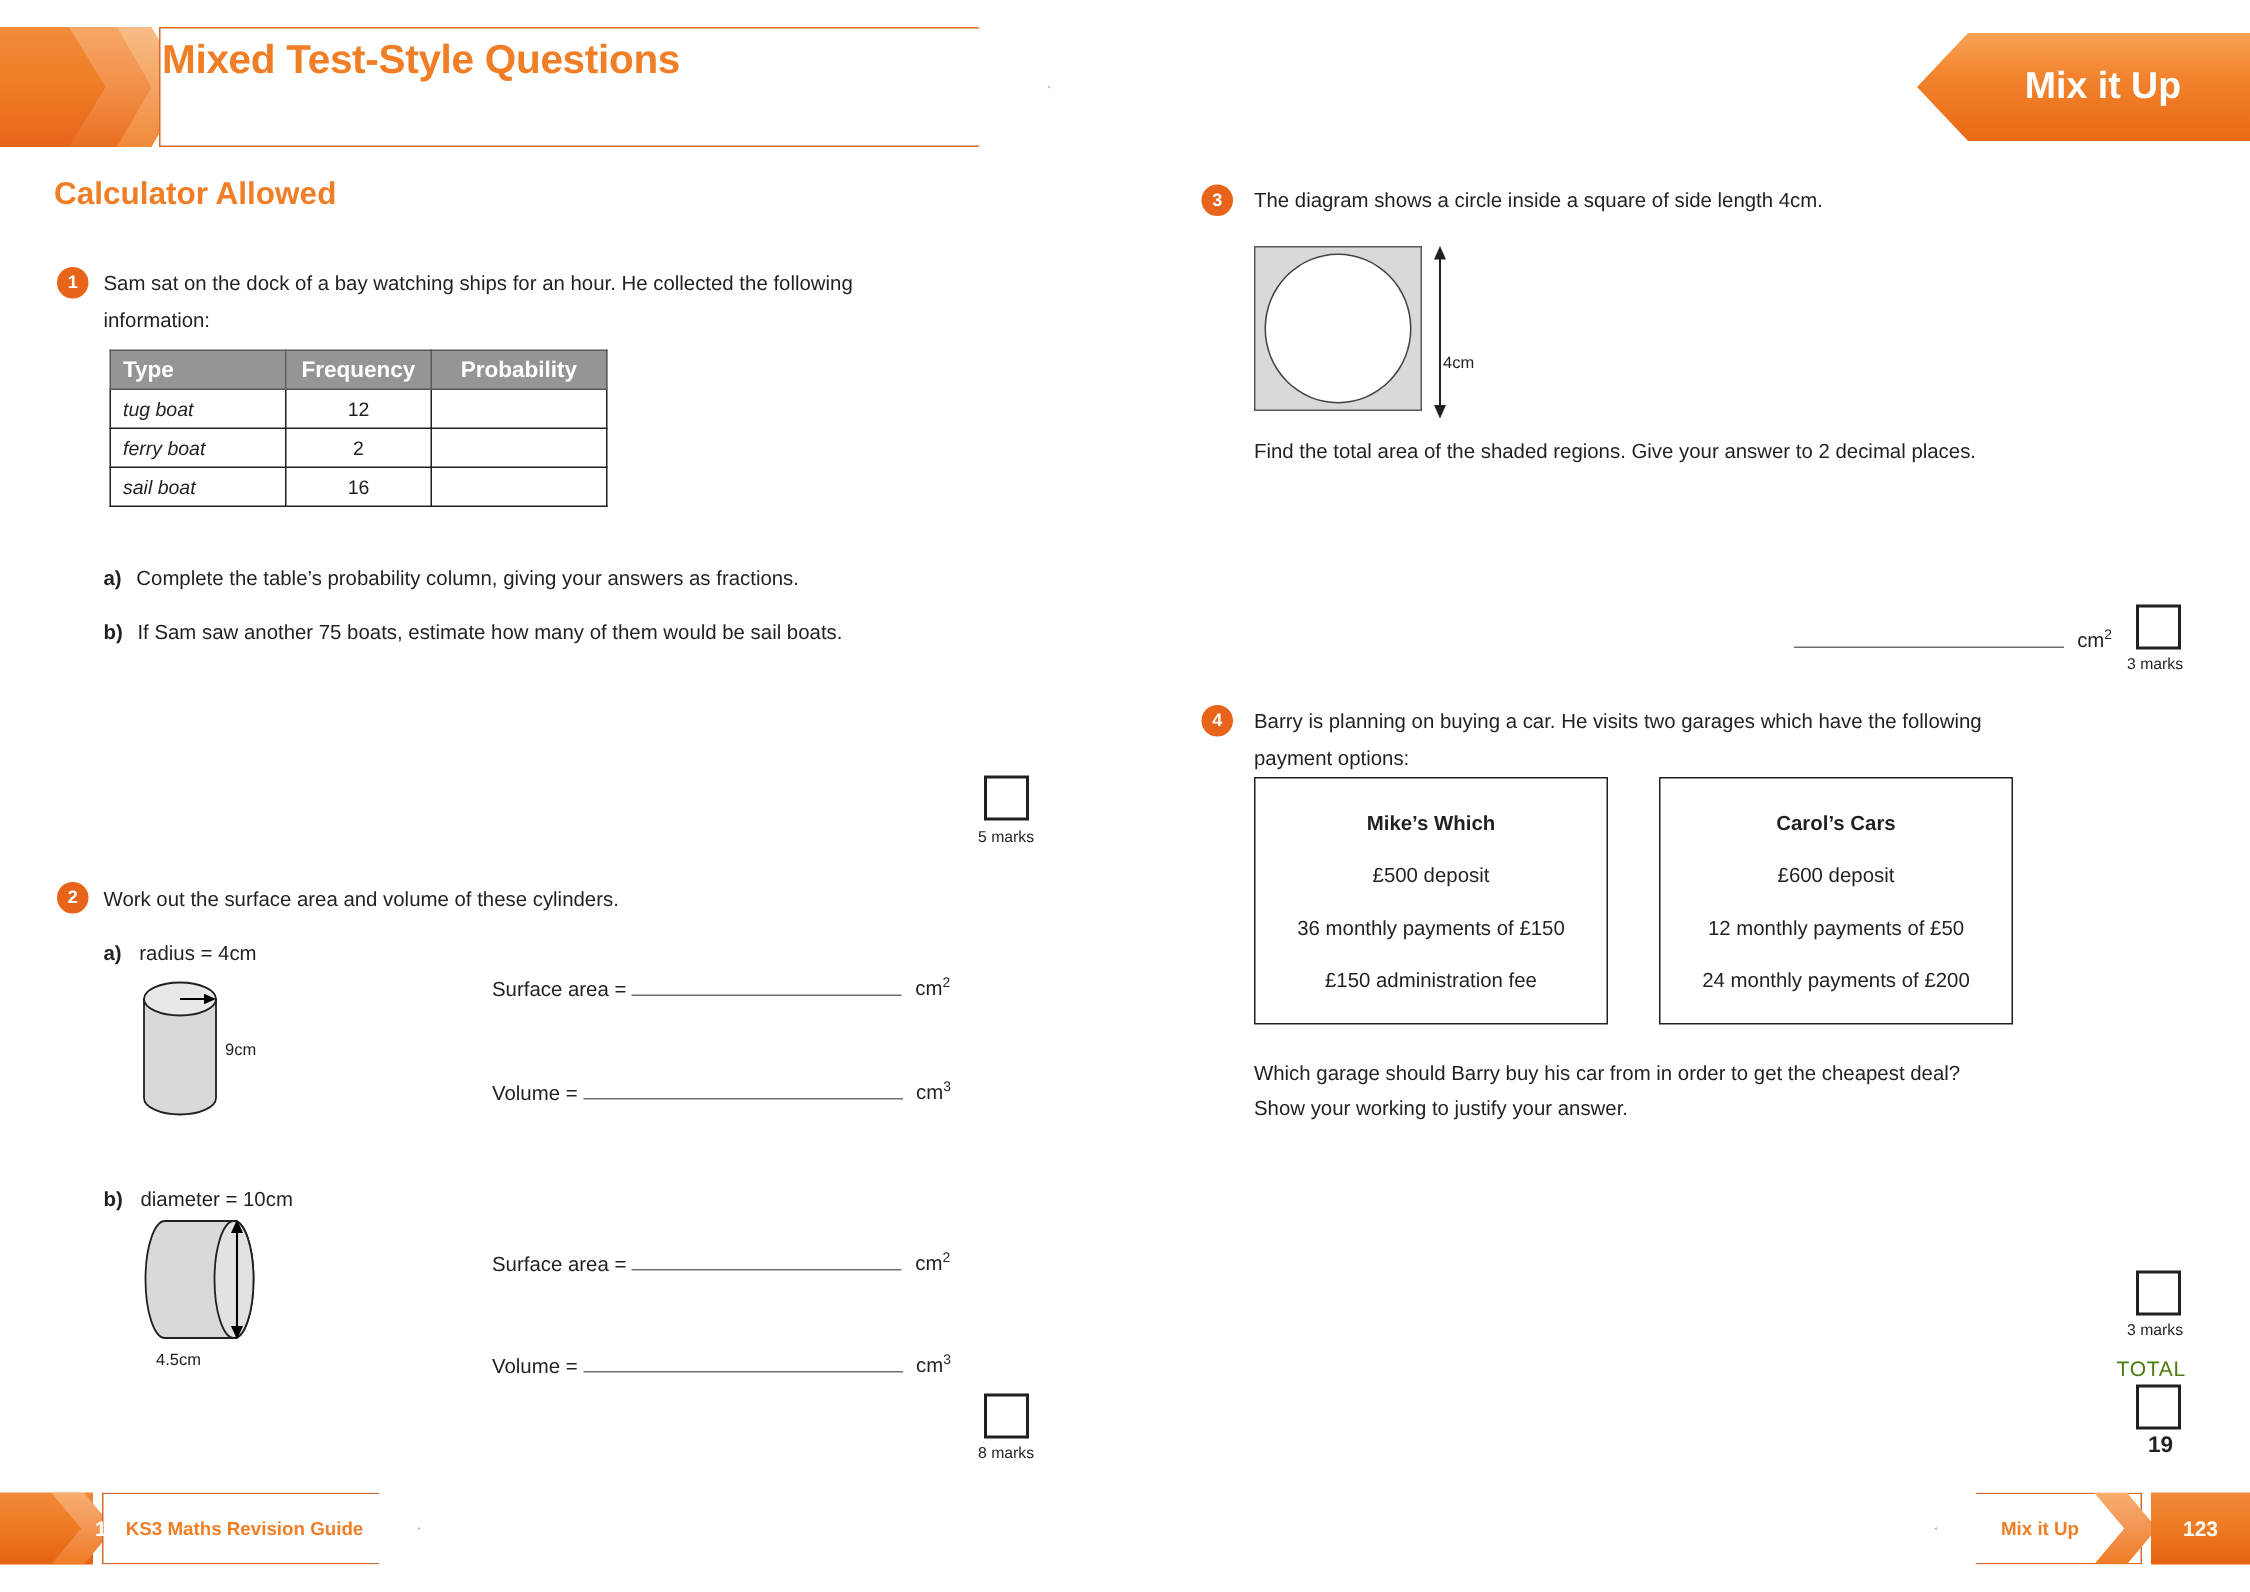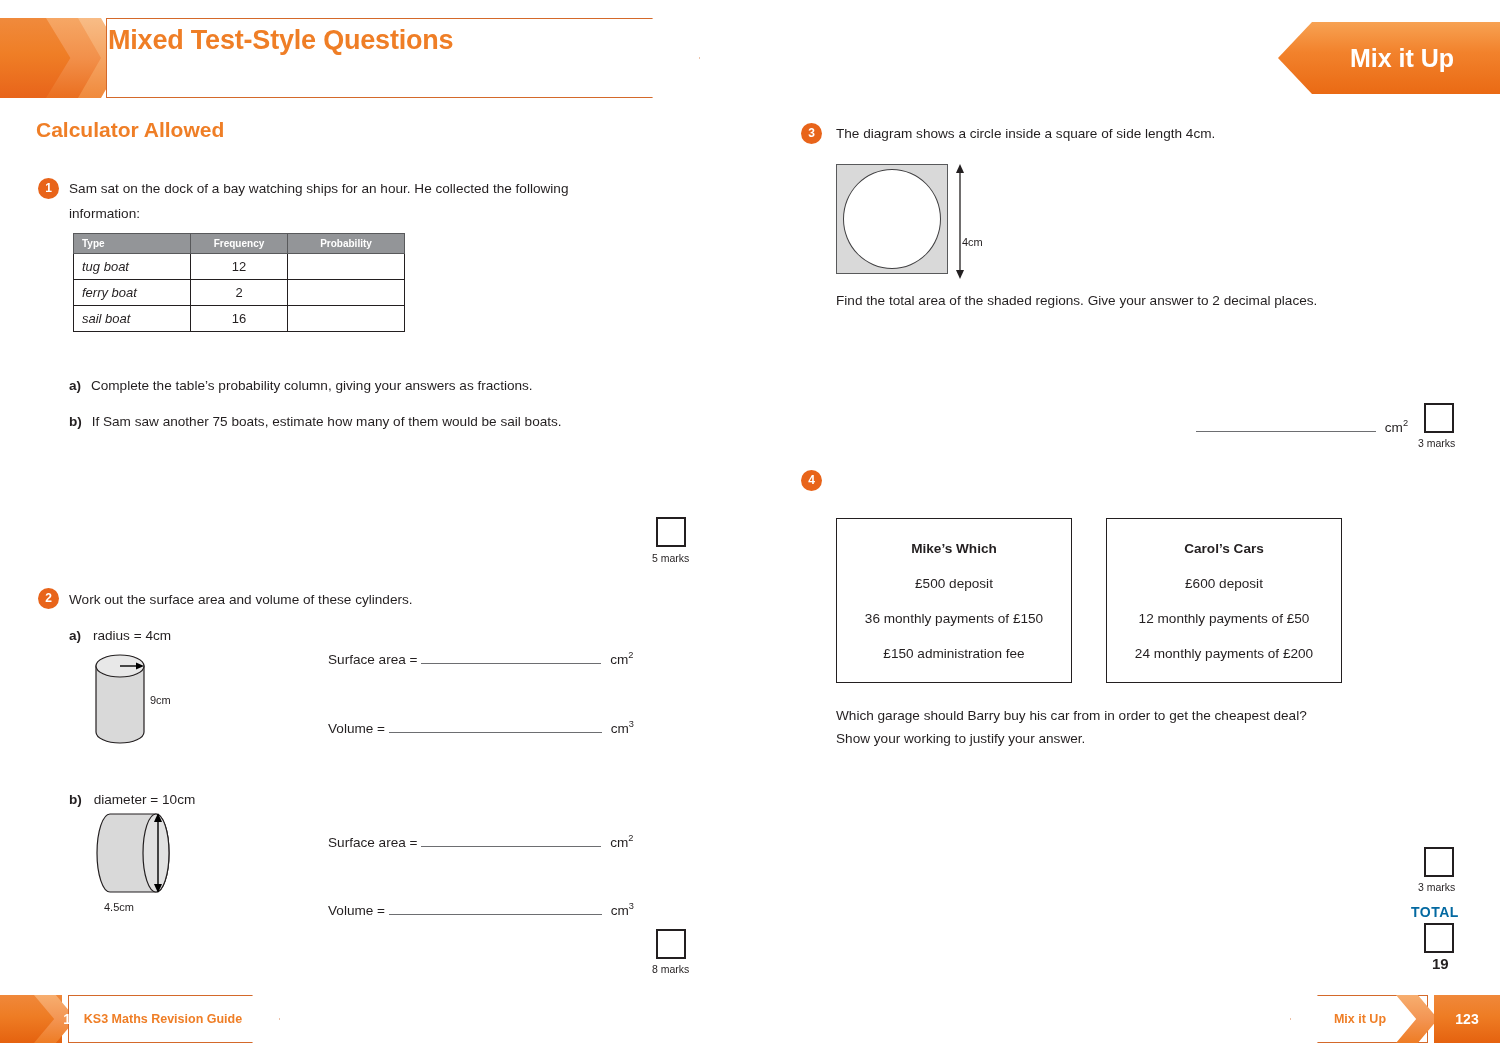--- a/index.html
+++ b/index.html
@@ -117,22 +117,22 @@
   }
   .marks-label {
     position: absolute;
     font-size: 10.5px;
     color: #231f20;
     white-space: nowrap;
   }
   .total-label {
     position: absolute;
     font-size: 14px;
-    font-weight: bold;
-    color: #0369a1;
+    font-weight: normal;
+    color: #4d7c0f;
     letter-spacing: 0.5px;
   }
   .total-value {
     position: absolute;
     font-size: 15px;
     font-weight: bold;
     color: #231f20;
   }
 
   
@@ -142,21 +142,21 @@
     border-collapse: collapse;
     font-size: 13px;
   }
   .freq-table th {
     background: #939598;
     color: #ffffff;
     font-weight: bold;
     text-align: left;
     padding: 4px 8px;
     border: 1.2px solid #58595b;
-    font-size: 10px;
+    font-size: 15px;
     margin-top: 31px;
   }
   .freq-table th.c { text-align: center; }
   .freq-table td {
     border: 1.2px solid #231f20;
     padding: 3px 8px;
     height: 19px;
     font-size: 13px;
   }
   .freq-table td.type { width: 100px; font-style: italic; }
@@ -437,20 +437,21 @@
   <div class="qtext" style="left:836px; top:288px; white-space:nowrap;">Find the total area of the shaded regions. Give your answer to 2 decimal places.</div>
 
   <div class="ans-row" style="left:1196px; top:418px;">
     <span class="ans-line" style="width:180px;"></span>
     <span class="unit"><span>cm</span><sup>2</sup></span>
   </div>
   <div class="marks-box" style="left:1424px; top:403px;"></div>
   <div class="marks-label" style="left:1418px; top:437px;">3 marks</div>
 
   <div class="qnum" style="left:801px; top:470px;">4</div>
+  <div class="qtext" style="left:836px; top:468px; width:540px;">Barry is planning on buying a car. He visits two garages which have the following payment options:</div>
 
   <div class="garage-box" style="left:836px; top:518px; width:236px; height:165px;">
     <div class="garage-title">Mike’s Which</div>
     <div class="garage-line">£500 deposit</div>
     <div class="garage-line">36 monthly payments of £150</div>
     <div class="garage-line">£150 administration fee</div>
   </div>
 
   <div class="garage-box" style="left:1106px; top:518px; width:236px; height:165px;">
     <div class="garage-title">Carol’s Cars</div>

